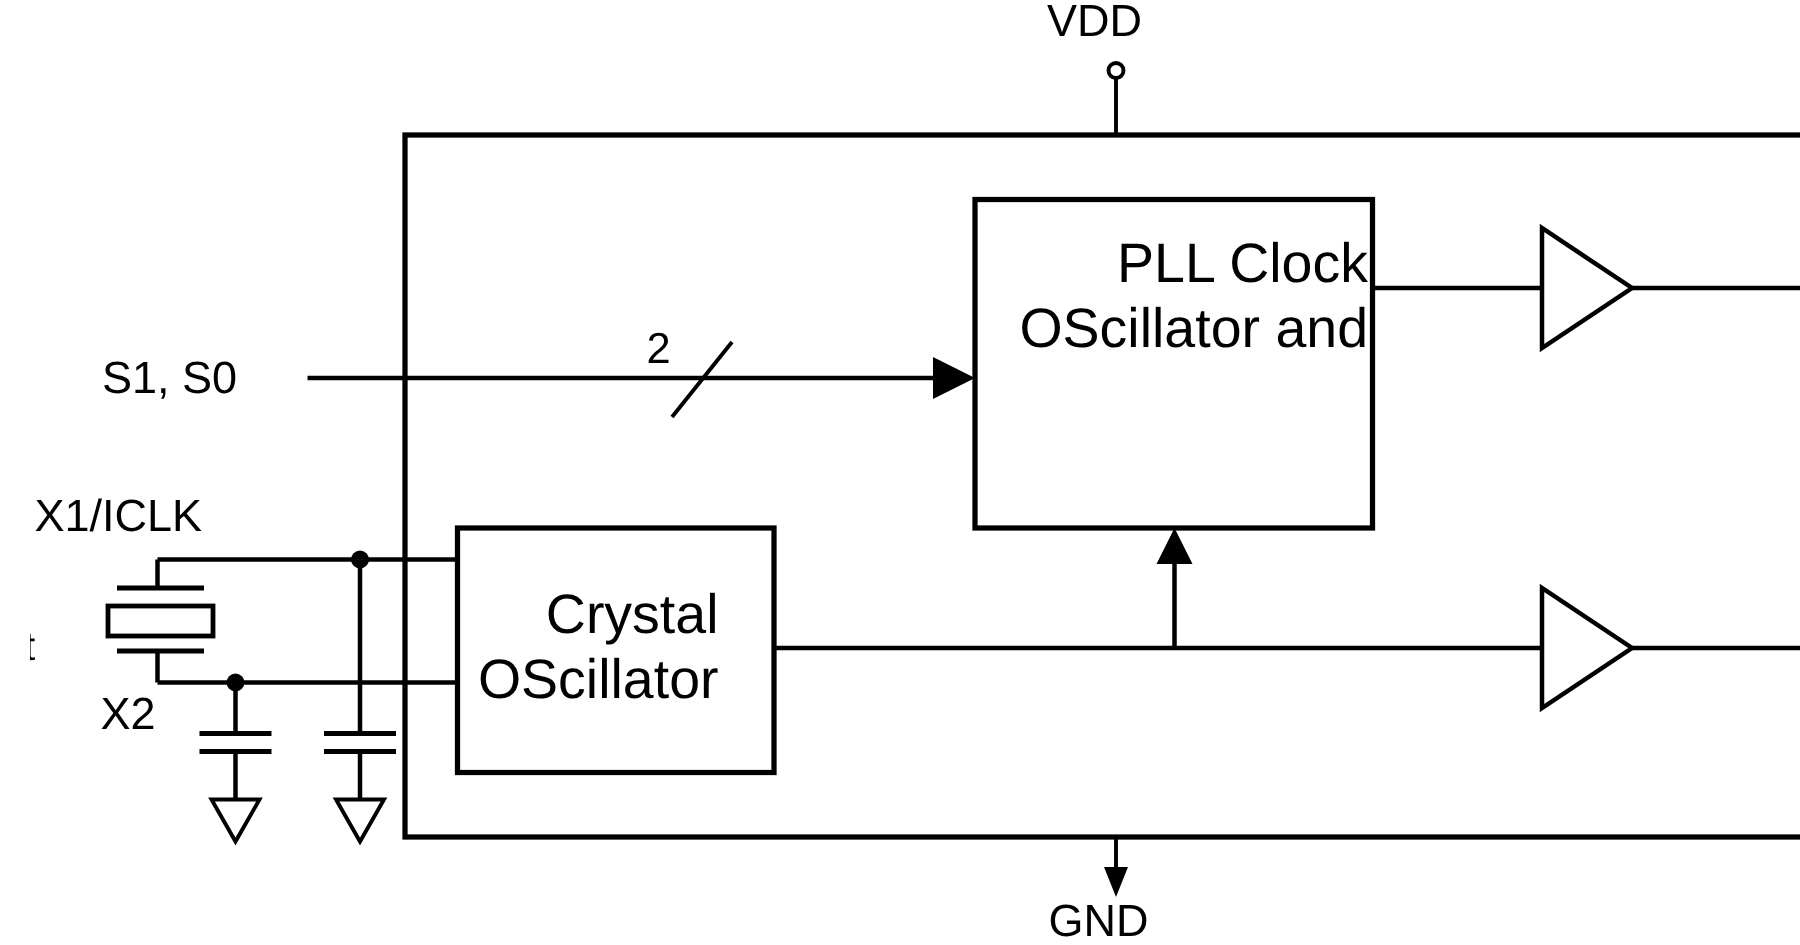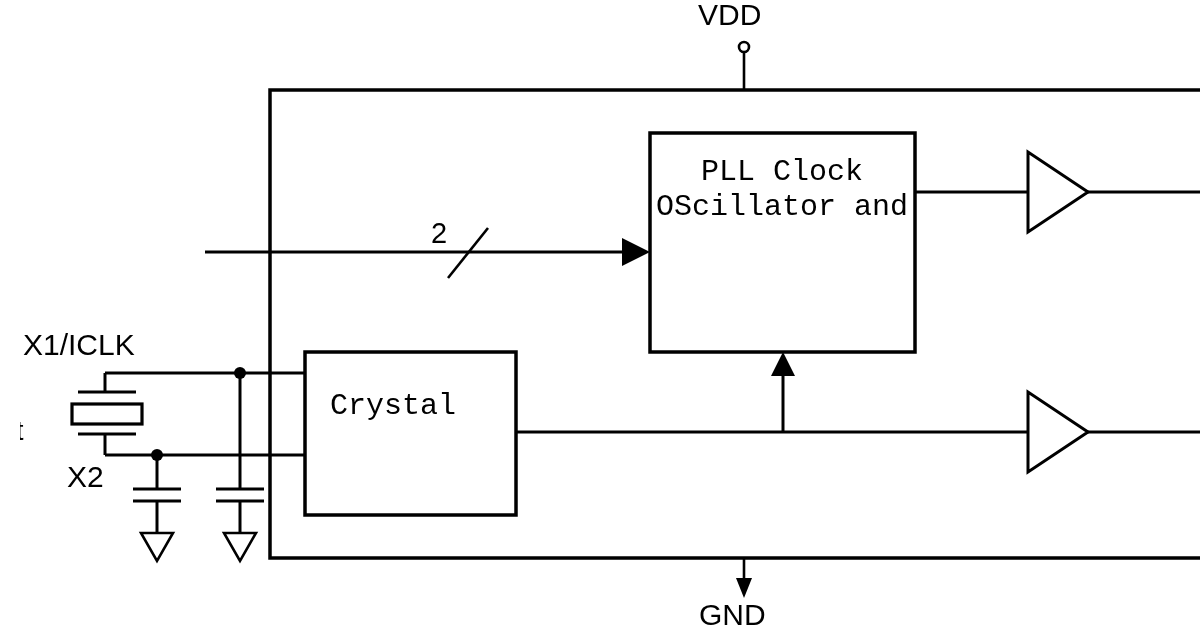--- a/index.html
+++ b/index.html
@@ -97,23 +97,22 @@
     color: #000000;
     font-family: "Liberation Sans", sans-serif;
     white-space: nowrap;
     line-height: 1.16;
     user-select: none;
   }
   .label-lg {
     font-size: 30px;
   }
   .label-block {
-    font-size: 30px;
-    text-align: center;
-    font-family: Liberation Mono, monospace;
+    font-size: 37px;
+    text-align: right;
   }
   .label-bus {
     font-size: 29px;
   }
   #pll-label {
     left: 632px;
     top: 155px;
     width: 260px;
   }
   #xosc-label {
@@ -212,31 +211,33 @@
     <line class="wire" x1="220" y1="501" x2="220" y2="533"></line>
     <polygon class="gnd-tri" points="204,533 236,533 220,561"></polygon>
     <circle class="junction-dot" cx="220" cy="373" r="6"></circle>
 
   </svg>
 
   <div class="diagram-text label-lg" id="vdd-label">VDD</div>
 
   <div class="diagram-text label-lg" id="gnd-label">GND</div>
 
+  <div class="diagram-text label-lg" id="s1s0-label">S1, S0</div>
 
   <div class="diagram-text label-lg" id="x1iclk-label">X1/ICLK</div>
 
   <div class="diagram-text label-lg" id="x2-label">X2</div>
 
   <div class="diagram-text" id="clipped-label">t</div>
 
   <div class="diagram-text label-bus" id="bus-width-label">2</div>
 
   <div class="diagram-text label-block" id="pll-label">
     <div>PLL Clock</div>
     <div>OScillator and</div>
   </div>
 
   <div class="diagram-text label-block" id="xosc-label">
     <div>Crystal</div>
+    <div>OScillator</div>
   </div>
 
 </div>
 
 </body></html>

